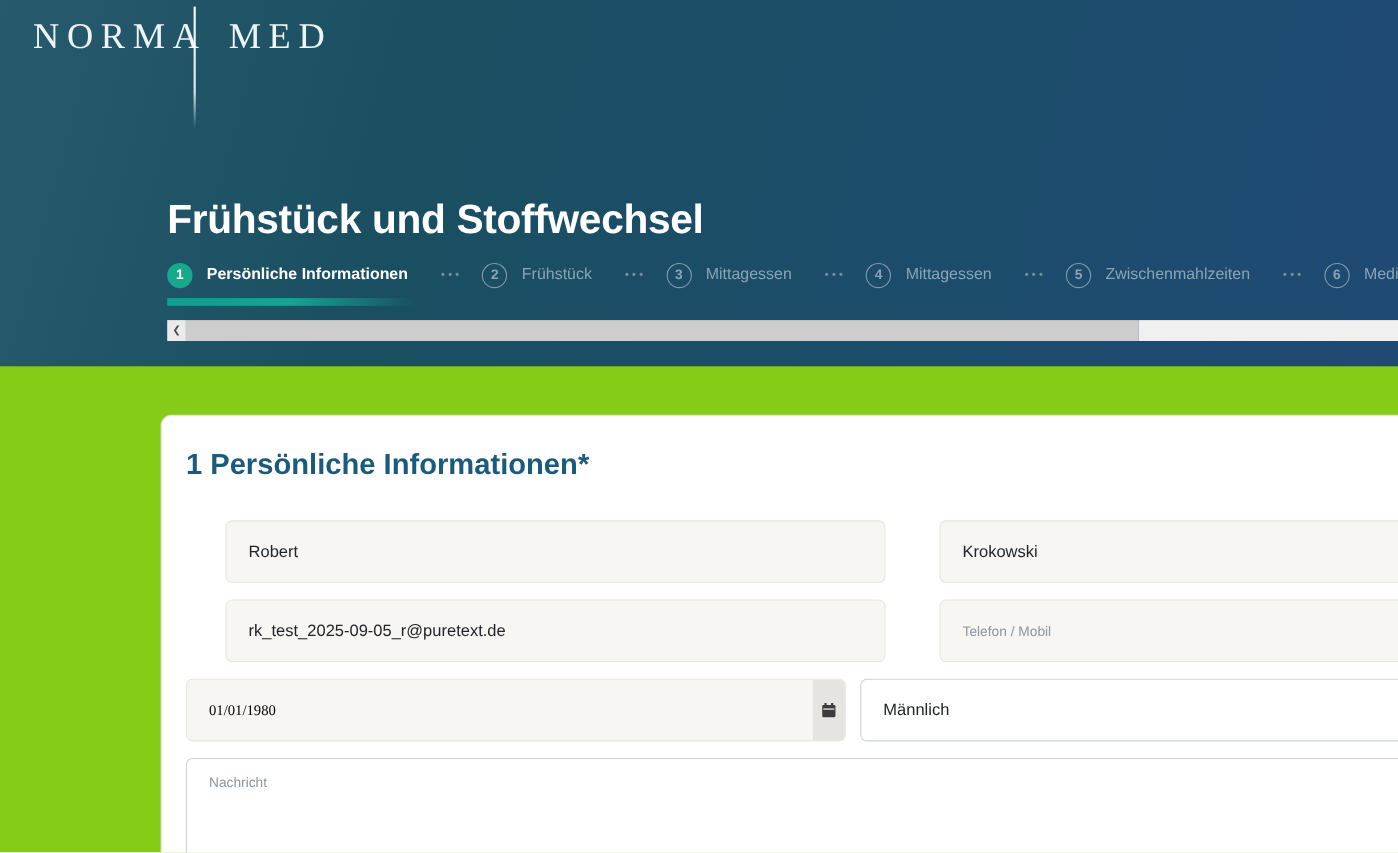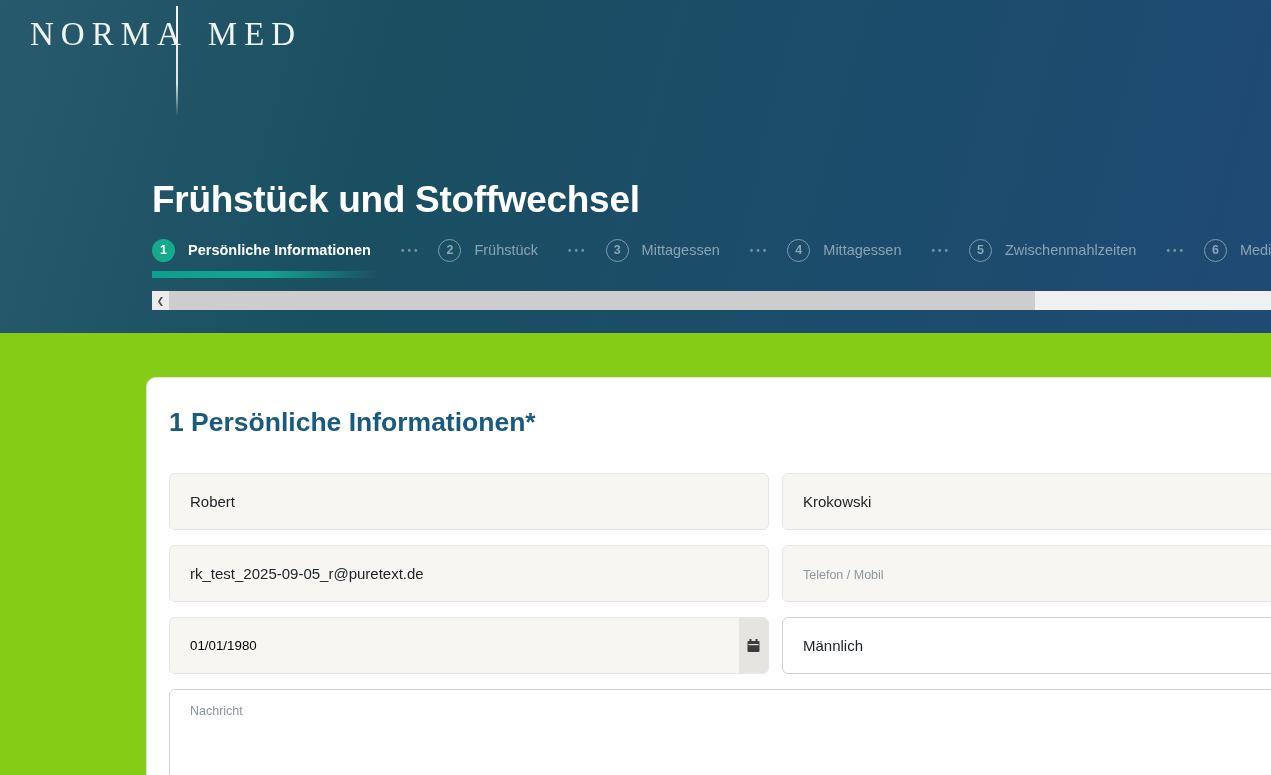--- a/index.html
+++ b/index.html
@@ -85,31 +85,31 @@
   }
   .form-row { position: absolute; left: 22px; display: flex; gap: 13px; }
   .row-1 { top: 95px; }
   .row-2 { top: 167px; }
   .row-3 { top: 239px; }
   .row-4 { top: 311px; }
 
   .field { width: 600px; height: 57px; }
   input.field, .field input {
     font-family: "Liberation Sans", "DejaVu Sans", sans-serif;
-    font-size: 15px; color: #212529; outline: none;
+    font-size: 15px; color: #212529; outline: none; margin-left: 36px;
   }
   .input-filled {
     background: #f7f6f3; border: 1px solid #e7e6e3; border-radius: 6px;
     padding: 0 20px;
   }
   input::placeholder, textarea::placeholder {
     color: #8d959d; font-size: 12.5px; opacity: 1;
   }
   .date-wrap { position: relative; width: 600px; height: 57px; }
-  .date-wrap input { width: 100%; height: 100%; padding-right: 44px; }
+  .date-wrap input { width: 100%; height: 100%; padding-right: 44px; font-family: Liberation Serif, serif; }
   .date-btn {
     position: absolute; top: 1px; right: 1px; bottom: 1px; width: 29px;
     background: #e5e4e1; border-radius: 0 5px 5px 0;
     display: flex; align-items: center; justify-content: center; cursor: pointer;
   }
   .select-box {
     width: 600px; height: 57px; background: #ffffff;
     border: 1px solid #ced3d9; border-radius: 6px;
     display: flex; align-items: center; padding: 0 20px;
     font-size: 15px; color: #212529; cursor: pointer;

